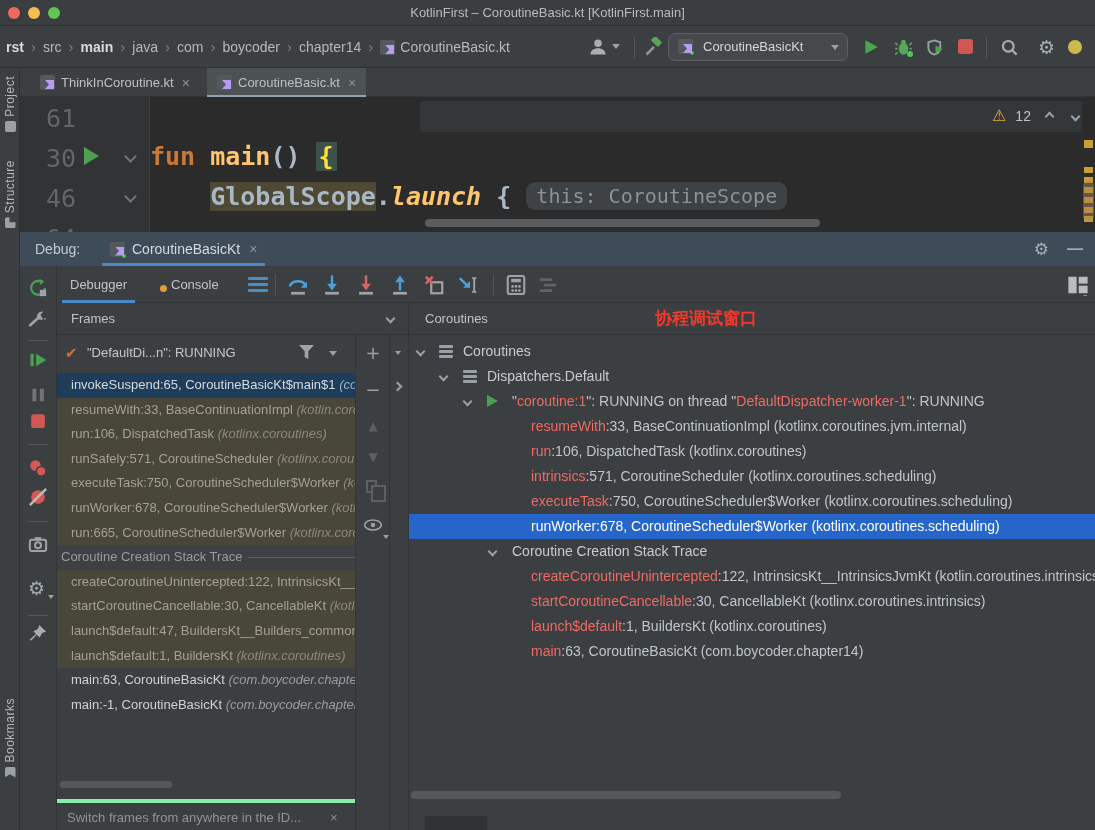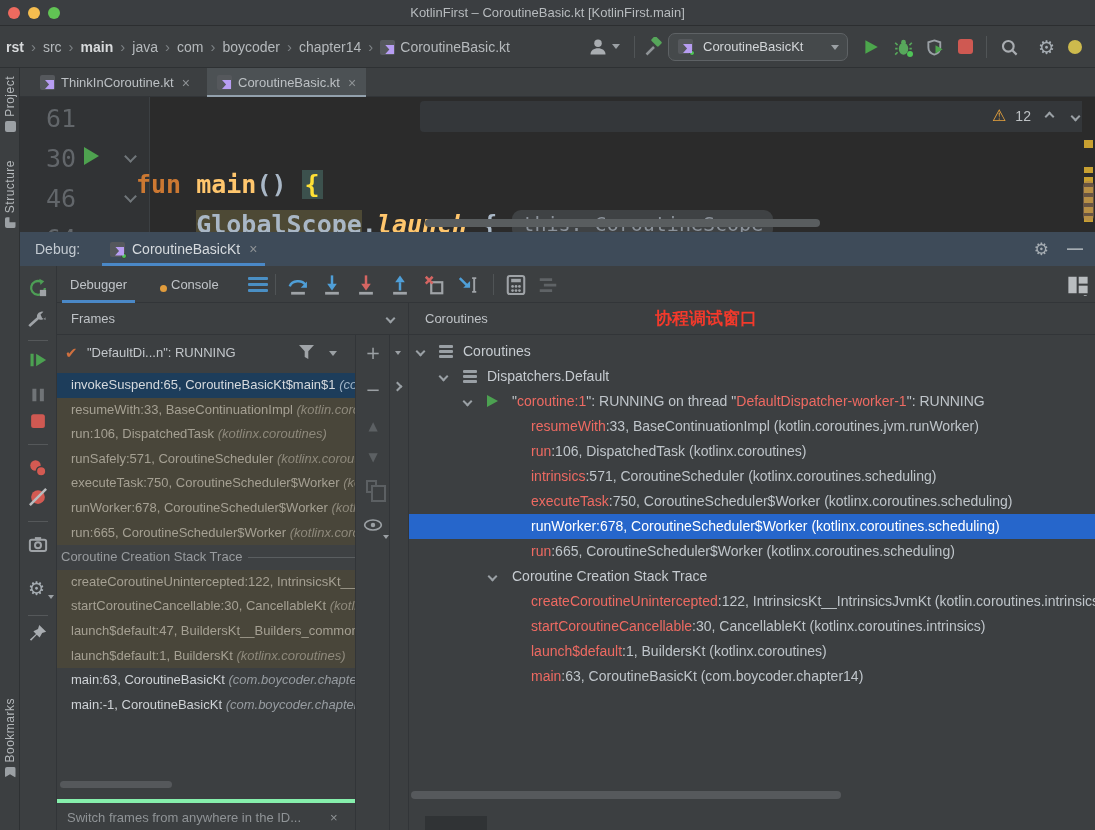--- a/index.html
+++ b/index.html
@@ -48,21 +48,21 @@
                   clip-path:polygon(0 0,100% 0,100% 100%,0 100%,45% 50%); }
   .kicon .gdot { position:absolute; right:-2px; bottom:-2px; width:6px; height:6px; border-radius:50%; background:#4fc457; border:1px solid #3c3f41; }
 
   
   .editor { position:absolute; left:20px; top:97px; width:1075px; height:135px; background:#2b2b2b; overflow:hidden; font-family:"DejaVu Sans Mono", monospace; }
   .insp-band { position:absolute; left:400px; right:13px; top:4px; height:31px; background:#34373a; border-radius:4px 0 0 4px; }
   .gutter { position:absolute; left:0; top:0; width:130px; height:135px; background:#313335; border-right:1px solid #3c4043; }
   .lnum { position:absolute; left:0; width:56px; text-align:right; font-size:25px; color:#62666a; line-height:40px; height:40px; }
   .run-gutter { position:absolute; left:64px; top:50px; width:0; height:0; border-left:15px solid #4ea24f; border-top:9px solid transparent; border-bottom:9px solid transparent; }
   .fold { position:absolute; left:106px; width:9px; height:9px; border-right:2px solid #70767a; border-bottom:2px solid #70767a; transform:rotate(45deg); }
-  .codeline { position:absolute; left:116px; height:40px; line-height:40px; font-size:25px; font-weight:bold; white-space:pre; color:#a9b7c6;margin-top:28px; }
+  .codeline { position:absolute; left:130px; height:40px; line-height:40px; font-size:25px; font-weight:bold; white-space:pre; color:#a9b7c6; }
   .kw { color:#cc7832; } .fn { color:#ffc66d; }
   .brace-hl { background:#3c514d; color:#ffe135; padding:0 3px; }
   .recv-hl { background:#4d4935; }
   .method-call { color:#ffc66d; font-style:italic; }
   .hint-chip { display:inline-block; background:#3f4244; color:#8b929a; font-size:20px; font-weight:normal; line-height:26px; padding:1px 10px; border-radius:9px; vertical-align:2px; }
   .insp-widget { position:absolute; left:972px; top:7px; height:24px; display:flex; align-items:center; gap:9px; }
   .warn-tri { color:#e8a33d; font-size:16px; line-height:24px; font-family:"DejaVu Sans", sans-serif; }
   .warn-count { color:#bdc1c4; font-size:14px; font-family:"Liberation Sans", sans-serif; }
   .chev { display:inline-block; width:7px; height:7px; border-right:2px solid #9aa0a5; border-bottom:2px solid #9aa0a5; }
   .chev.up { transform:rotate(-135deg); } .chev.down { transform:rotate(45deg); } .chev.right { transform:rotate(-45deg); }
@@ -519,26 +519,25 @@
             <div></div>
             <div></div>
             <div></div>
           </span><span class="txt" style="margin-left: 54px; display: inline-block;">Coroutines</span></div>
         <div class="crow"><span class="chev down cv" style="left: 31px;"></span><span class="th-ic" style="left: 54px;">
             <div></div>
             <div></div>
             <div></div>
           </span><span class="txt" style="margin-left: 78px; display: inline-block;">Dispatchers.Default</span></div>
         <div class="crow"><span class="chev down cv" style="left: 55px;"></span><span class="run-ic" style="left: 78px;"></span><span style="margin-left: 103px; display: inline-block;"><span class="rst">"</span><span class="mth">coroutine:1</span><span class="rst">": RUNNING on thread "</span><span class="mth">DefaultDispatcher-worker-1</span><span class="rst">": RUNNING</span></span></div>
-        <div class="crow"><span style="margin-left: 122px; display: inline-block;"><span class="mth">resumeWith</span><span class="rst">:33, BaseContinuationImpl (kotlin.coroutines.jvm.runWorker)</span></span></div>
+        <div class="crow"><span style="margin-left: 122px; display: inline-block;"><span class="mth">resumeWith</span><span class="rst">:33, BaseContinuationImpl (kotlinx.coroutines.jvm.internal)</span></span></div>
         <div class="crow"><span style="margin-left: 122px; display: inline-block;"><span class="mth">run</span><span class="rst">:106, DispatchedTask (kotlinx.coroutines)</span></span></div>
         <div class="crow"><span style="margin-left: 122px; display: inline-block;"><span class="mth">intrinsics</span><span class="rst">:571, CoroutineScheduler (kotlinx.coroutines.scheduling)</span></span></div>
         <div class="crow"><span style="margin-left: 122px; display: inline-block;"><span class="mth">executeTask</span><span class="rst">:750, CoroutineScheduler$Worker (kotlinx.coroutines.scheduling)</span></span></div>
         <div class="crow sel"><span style="margin-left: 122px; display: inline-block;"><span class="mth">runWorker</span><span class="rst">:678, CoroutineScheduler$Worker (kotlinx.coroutines.scheduling)</span></span></div>
-        <div class="crow"><span style="margin-left: 122px; display: inline-block;"><span class="mth">run</span><span class="rst">:665, CoroutineScheduler$Worker (kotlinx.coroutines.scheduling)</span></span></div>
         <div class="crow"><span class="chev down cv" style="left: 80px;"></span><span class="txt" style="margin-left: 103px; display: inline-block;">Coroutine Creation Stack Trace</span></div>
         <div class="crow"><span style="margin-left: 122px; display: inline-block;"><span class="mth">createCoroutineUnintercepted</span><span class="rst">:122, IntrinsicsKt__IntrinsicsJvmKt (kotlin.coroutines.intrinsics)</span></span></div>
         <div class="crow"><span style="margin-left: 122px; display: inline-block;"><span class="mth">startCoroutineCancellable</span><span class="rst">:30, CancellableKt (kotlinx.coroutines.intrinsics)</span></span></div>
         <div class="crow"><span style="margin-left: 122px; display: inline-block;"><span class="mth">launch$default</span><span class="rst">:1, BuildersKt (kotlinx.coroutines)</span></span></div>
         <div class="crow"><span style="margin-left: 122px; display: inline-block;"><span class="mth">main</span><span class="rst">:63, CoroutineBasicKt (com.boycoder.chapter14)</span></span></div>
       </div>
     <div class="coro-hscroll"></div>
     <div class="coro-block"></div>
   </div>
 

